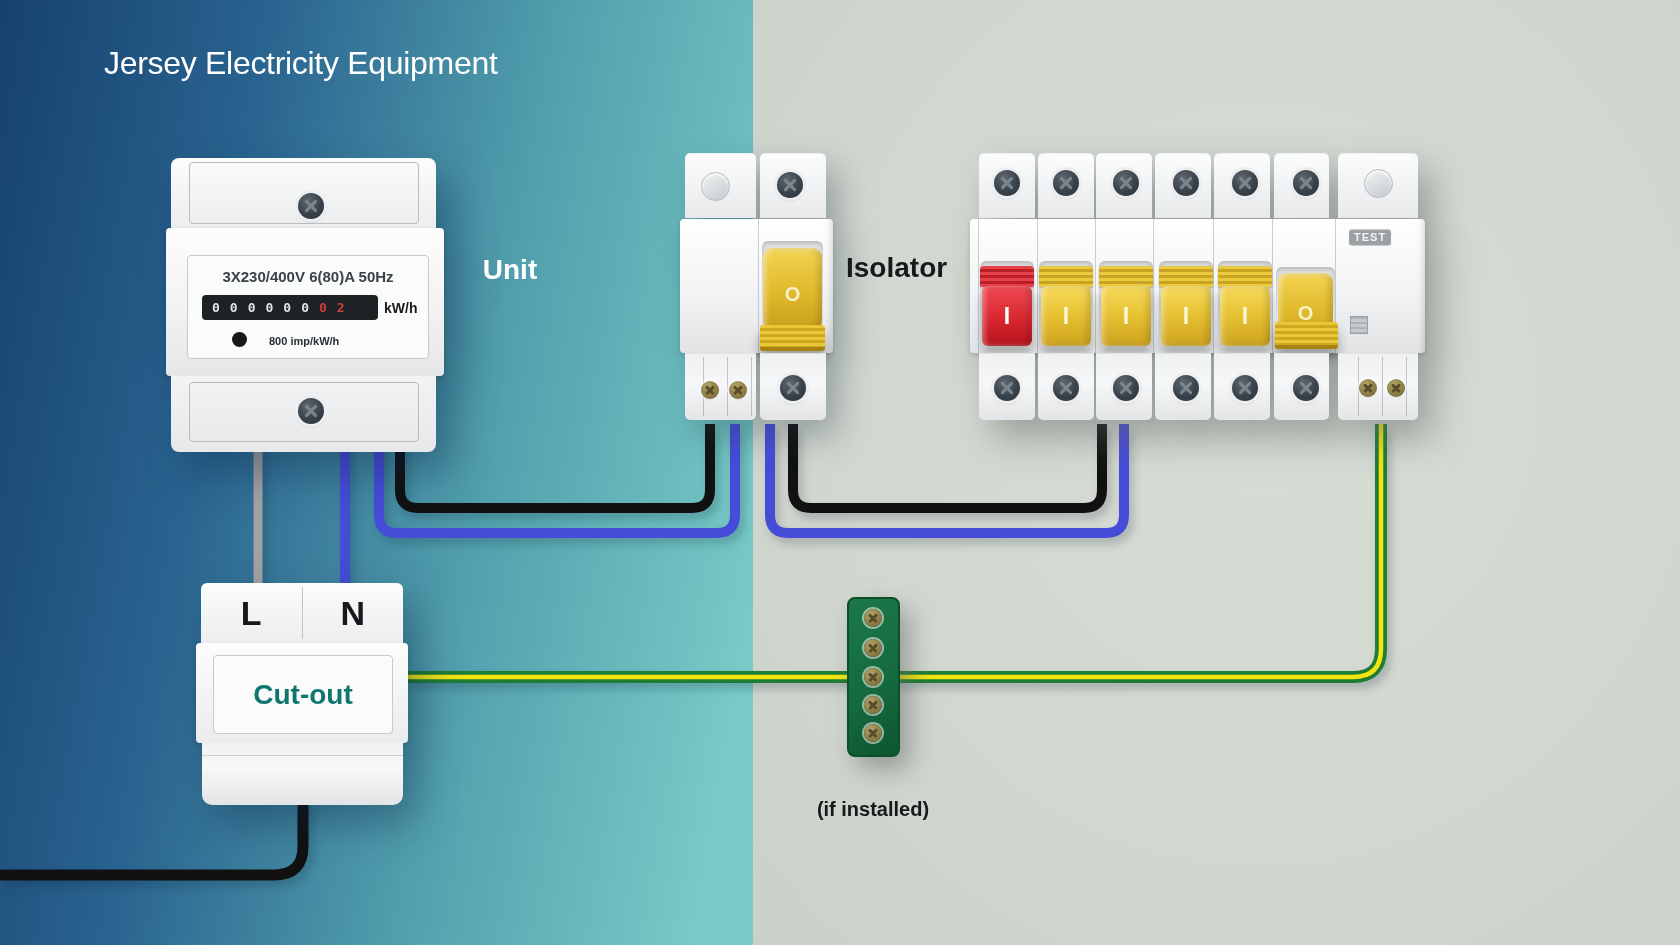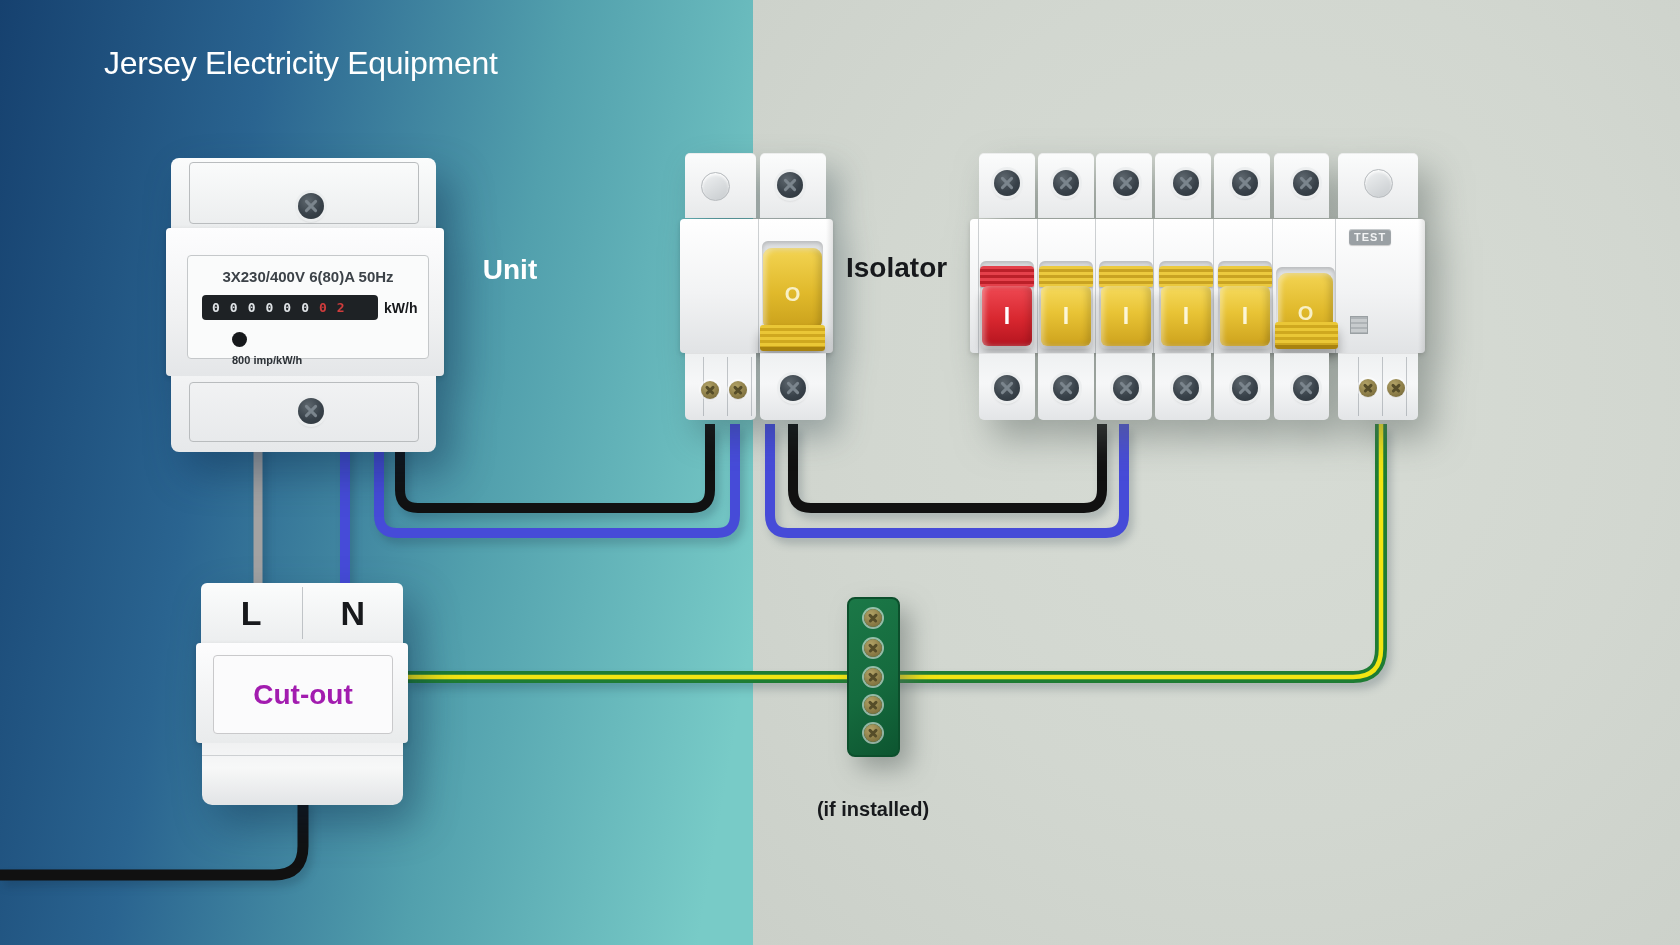--- a/index.html
+++ b/index.html
@@ -96,36 +96,36 @@
   .m-panel{position:absolute;left:21px;top:27px;width:240px;height:102px;background:#fafbfb;
     border:1px solid #c5c8ca;border-radius:4px;}
   .m-rating{position:absolute;left:0;top:12px;width:100%;text-align:center;
     font-size:15px;font-weight:bold;color:#3c4248;}
   .m-counter{position:absolute;left:14px;top:39px;width:176px;height:25px;background:#1e2225;
     border-radius:4px;display:flex;align-items:center;padding-left:10px;box-sizing:border-box;
     font-family:"DejaVu Sans Mono",monospace;font-weight:bold;font-size:13px;letter-spacing:10px;}
   .m-digits-white{color:#dfe3e6;}
   .m-digits-red{color:#d03c3c;}
   .m-unit{position:absolute;left:196px;top:44px;font-size:14px;font-weight:bold;color:#17191c;}
-  .m-imp{position:absolute;left:44px;top:76px;display:flex;align-items:flex-start;gap:7px;flex-direction:column;}
+  .m-imp{position:absolute;left:44px;top:76px;display:flex;align-items:flex-end;gap:22px;}
   .m-dot{width:15px;height:15px;border-radius:50%;background:#17191c;}
   .m-imp-text{font-size:11px;font-weight:bold;color:#2c3136;}
 
   
   .cutout{left:196px;top:583px;width:212px;height:222px;filter:drop-shadow(14px 18px 20px rgba(8,35,66,.38));}
   .c-ln{position:absolute;left:5px;top:0;width:202px;height:60px;border-radius:6px 6px 0 0;
     background:linear-gradient(180deg,#fbfcfc,#eceeef);display:flex;}
   .c-cell{flex:1;display:flex;align-items:center;justify-content:center;
     font-size:34px;font-weight:bold;color:#17191c;}
   .c-div{width:1px;background:rgba(115,123,130,.4);margin:4px 0;}
   .c-main{position:absolute;left:0;top:60px;width:212px;height:100px;border-radius:4px;
     background:linear-gradient(180deg,#fdfdfe,#e9ebec);box-shadow:0 2px 5px rgba(0,0,0,.15);}
   .c-panel{position:absolute;left:17px;top:12px;width:178px;height:77px;background:#fbfbfc;
     border:1px solid #c9c9cb;border-radius:4px;display:flex;align-items:center;justify-content:center;
-    font-size:28px;font-weight:bold;color:#a21caf;}
+    font-size:28px;font-weight:bold;color:#0f766e;}
   .c-bot{position:absolute;left:6px;top:160px;width:201px;height:62px;border-radius:0 0 10px 10px;
     background:linear-gradient(180deg,#f0f1f2 0%,#f7f8f8 40%,#e2e4e6 100%);}
   .c-bot::before{content:"";position:absolute;left:0;right:0;top:12px;height:1px;background:rgba(115,123,130,.3);}
 
   
   .isolator{left:680px;top:153px;width:153px;height:267px;filter:drop-shadow(12px 16px 16px rgba(40,62,72,.35));}
   
   .consumer{left:970px;top:153px;width:455px;height:267px;filter:drop-shadow(14px 18px 18px rgba(92,102,97,.5));}
 
   .test-chip{position:absolute;background:#9aa0a4;color:#f2f3f4;font-size:11px;font-weight:bold;

